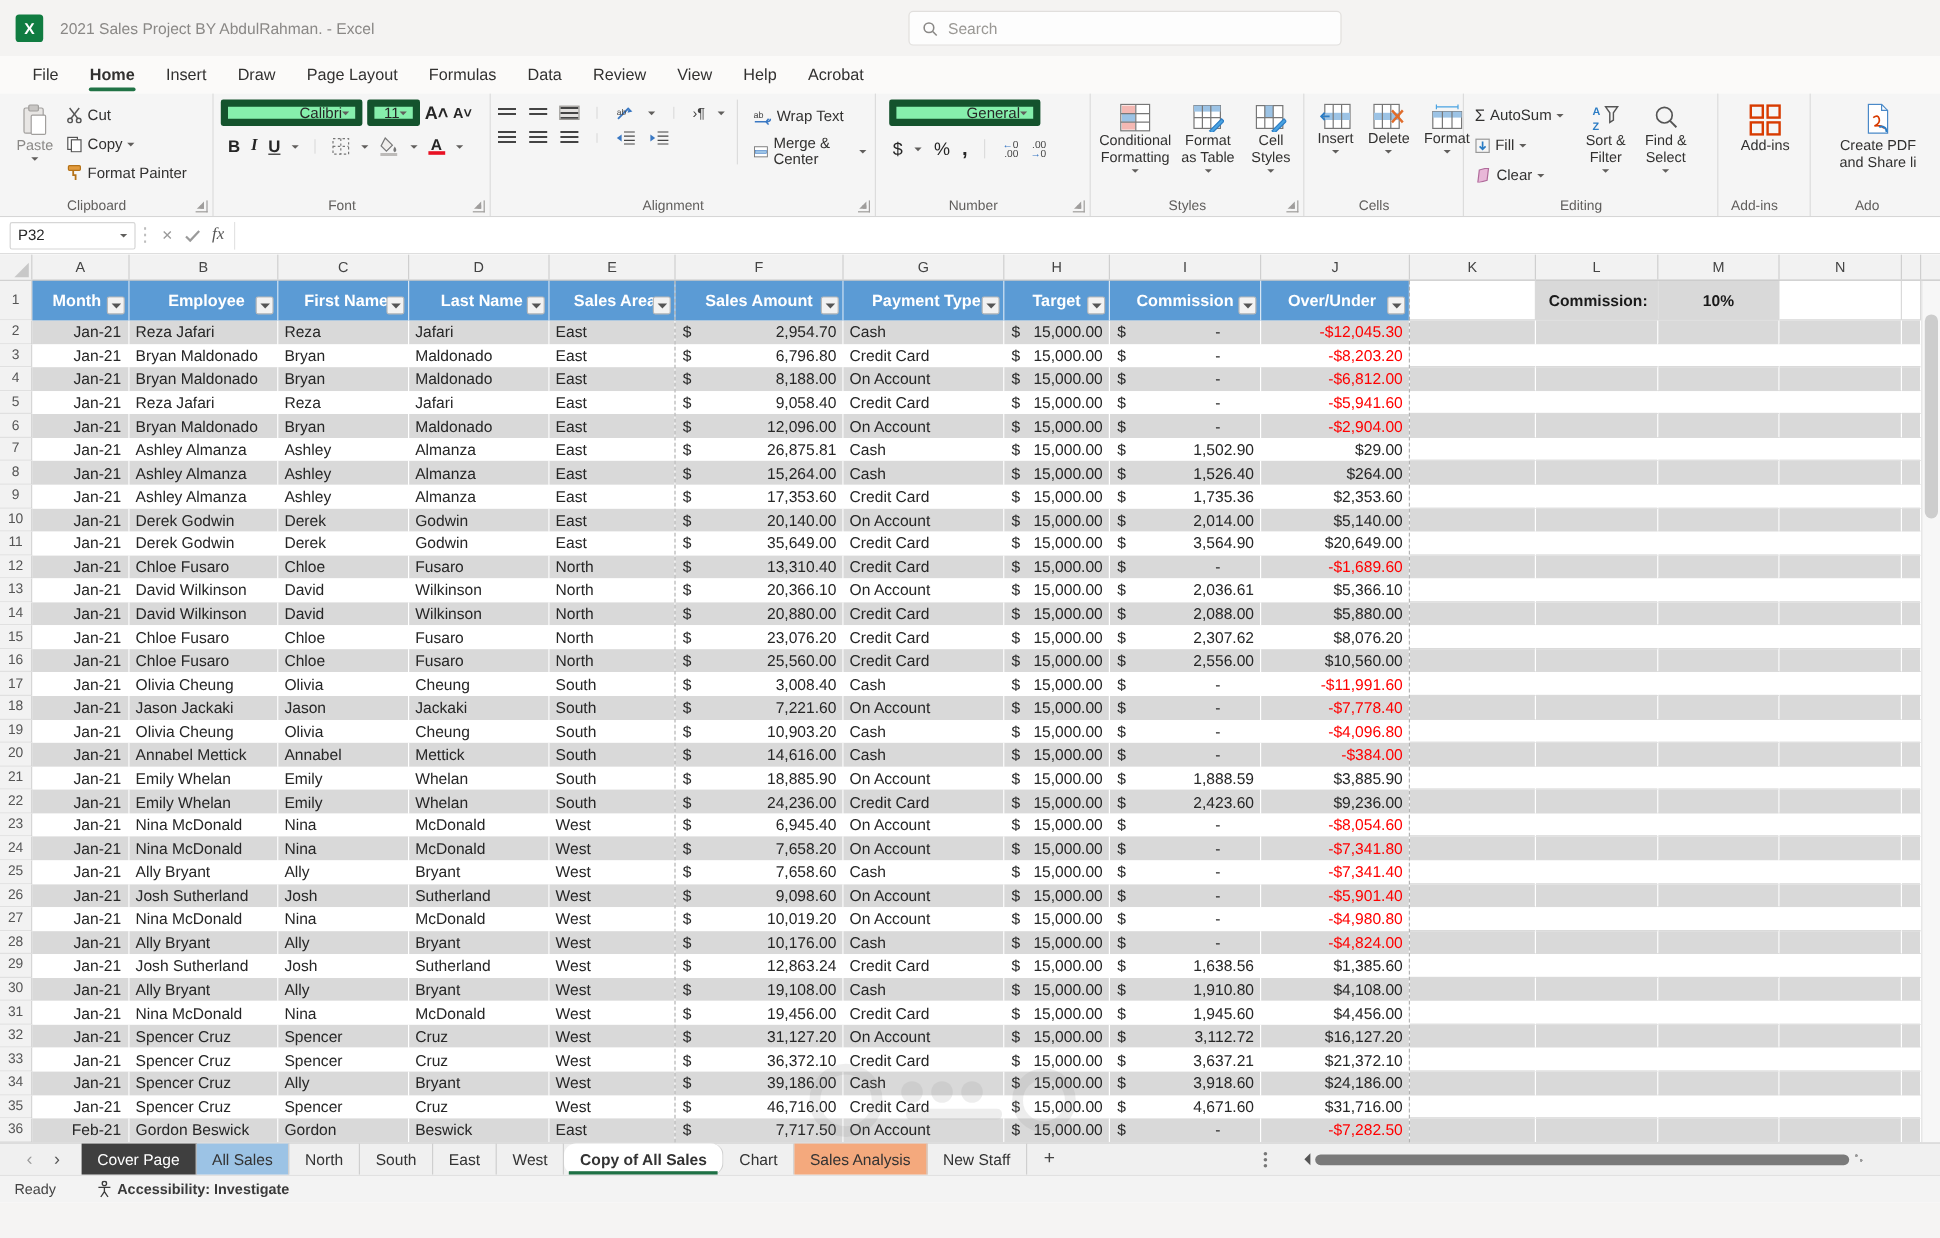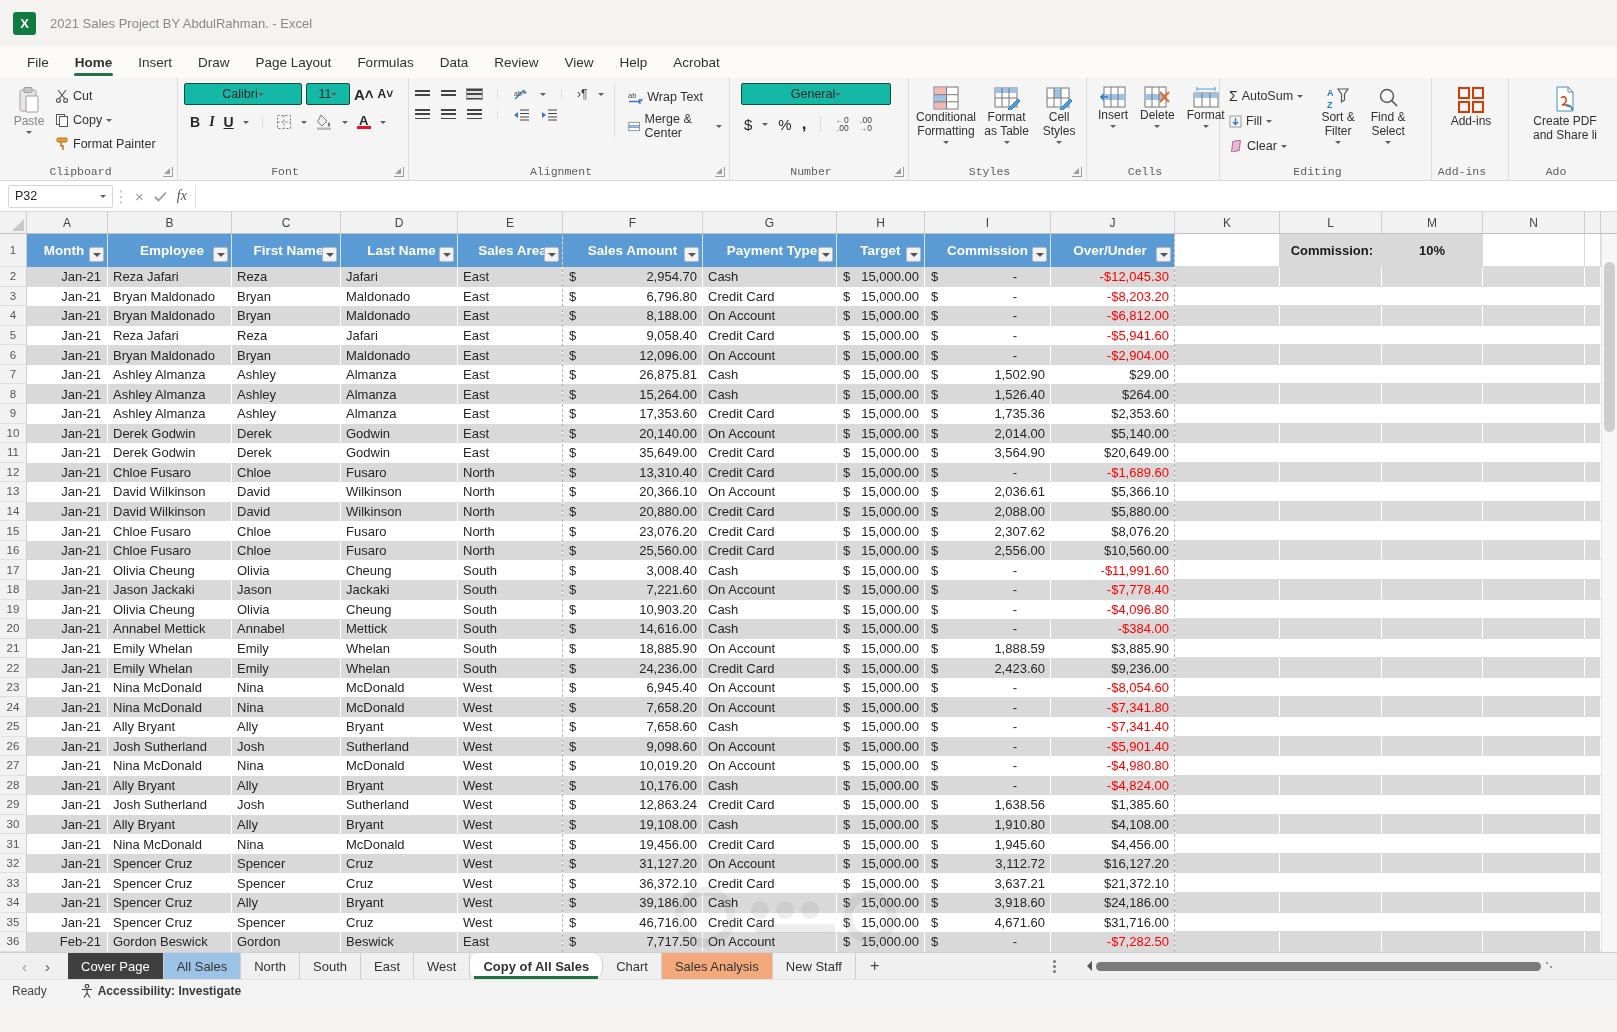--- a/index.html
+++ b/index.html
@@ -15,27 +15,27 @@
 
   
   .menubar { position:absolute; left:0; top:47px; width:1617px; height:31px; background:#fbfaf9; display:flex; align-items:flex-end; padding-left:14px; }
   .mtab { padding:6px 13px 8px 13px; font-size:13.5px; color:#323130; cursor:pointer; position:relative; }
   .mtab.active { font-weight:bold; }
   .mtab.active::after { content:""; position:absolute; left:12px; right:12px; bottom:2px; height:3px; background:#217346; border-radius:2px; }
 
   
   .ribbon { position:absolute; left:0; top:78px; width:1617px; height:103px; background:#f5f5f5; border-bottom:1px solid #d6d6d6; display:flex; }
   .rgroup { position:relative; height:100%; border-right:1px solid #dcdcdc; padding:5px 4px 18px 6px; flex:none; }
-  .rglabel { position:absolute; bottom:2px; left:0; right:16px; text-align:center; font-size:11.5px; color:#605e5c;font-family:Liberation Mono, monospace; }
+  .rglabel { position:absolute; bottom:2px; left:0; right:16px; text-align:center; font-size:11.5px; color:#605e5c; }
   .launcher { position:absolute; bottom:3px; right:4px; width:10px; height:10px; border-left:1px solid #8a8886; border-top:1px solid #8a8886; transform:rotate(180deg); opacity:.8; }
   .launcher::after { content:""; position:absolute; left:2px; top:2px; border:3px solid transparent; border-left-color:#8a8886; border-top-color:#8a8886; }
   .bigbtn { display:flex; flex-direction:column; align-items:center; justify-content:flex-start; font-size:12px; color:#323130; text-align:center; cursor:pointer; padding:3px 5px; border-radius:2px; }
   .smallrow { display:flex; align-items:center; gap:4px; height:22px; font-size:12.5px; color:#323130; cursor:pointer; padding:0 3px; border-radius:2px; }
   .chev { width:0; height:0; border:3.5px solid transparent; border-top-color:#605e5c; margin-top:3px; flex:none; }
-  .selectbox { background:#14b8a6; border:1px solid #14532d; border-radius:2px; display:flex; align-items:center; justify-content:center; font-size:12.5px; color:#262626; padding:1px 5px; height:22px; }
+  .selectbox { background:#86efac; border:6px solid #14532d; border-radius:2px; display:flex; align-items:center; justify-content:flex-end; font-size:12.5px; color:#262626; padding:1px 5px; height:22px; }
   .vline { width:1px; background:#dcdcdc; margin:2px 4px; align-self:stretch; }
   .lines-icon { width:15px; height:12px; background:repeating-linear-gradient(#444 0 1.6px, transparent 1.6px 4.4px); }
   .txtic { font-size:14px; font-weight:bold; }
 
   
   .formulabar { position:absolute; left:0; top:181px; width:1617px; height:31px; background:#fff; border-bottom:1px solid #d6d6d6; display:flex; align-items:center; }
   .namebox { width:105px; height:23px; margin-left:8px; border:1px solid #d6d6d6; border-radius:2px; display:flex; align-items:center; justify-content:space-between; padding:0 6px; font-size:12.5px; }
   .fbsep { width:14px; text-align:center; color:#bdbdbd; }
   .fbtns { display:flex; align-items:center; gap:10px; padding:0 8px; border-right:1px solid #e3e3e3; height:23px; }
   .fx { font-family:"Liberation Serif", serif; font-style:italic; font-size:14px; color:#555; }
@@ -95,20 +95,27 @@
   .statusbar .ready { margin-left:12px; margin-right:34px; }
   .acc { display:flex; align-items:center; gap:5px; font-weight:bold; color:#3a3a3a; }
   .bottomstrip { position:absolute; left:0; top:1002px; width:1617px; height:30px; background:#f5f4f3; }
 </style>
 </head>
 <body>
 
 <div class="titlebar">
   <div class="xl-logo">X</div>
   <div class="doc-title">2021 Sales Project BY AbdulRahman.  -  Excel</div>
+  <div class="searchbox">
+    <svg width="14" height="14" viewBox="0 0 16 16">
+        <circle cx="7" cy="7" r="4.6" fill="none" stroke="#8a8886" stroke-width="1.5"></circle>
+        <line x1="10.6" y1="10.6" x2="14.4" y2="14.4" stroke="#8a8886" stroke-width="1.5"></line>
+      </svg>
+    <span>Search</span>
+  </div>
 </div>
 
 <div class="menubar" id="menu-tabs">
     <div class="mtab">File</div>
     <div class="mtab active">Home</div>
     <div class="mtab">Insert</div>
     <div class="mtab">Draw</div>
     <div class="mtab">Page Layout</div>
     <div class="mtab">Formulas</div>
     <div class="mtab">Data</div>
@@ -260,21 +267,21 @@
           <span>Merge &amp; Center</span>
             <span class="chev"></span>
         </div>
       </div>
     </div>
     <div class="rglabel">Alignment</div>
     <div class="launcher"></div>
   </div>
 
   <div class="rgroup" style="width:179px;">
-    <div class="selectbox" style="width:150px;margin-left:5px;">
+    <div class="selectbox" style="width:126px;margin-left:5px;">
         <span>General</span>
         <span class="chev"></span>
       </div>
     <div style="display:flex;gap:10px;align-items:center;margin-top:9px;padding-left:8px;">
       <span class="txtic" style="font-weight:normal;font-size:15px;">$</span>
       <span class="chev"></span>
       <span class="txtic" style="font-weight:normal;font-size:15px;">%</span>
       <span class="txtic" style="font-size:17px;">,</span>
       <span class="vline"></span>
       <span style="font-size:8.5px;line-height:8px;color:#444;text-align:right;"><span style="color:#3a78c3;">←</span>0<br>.00</span>

